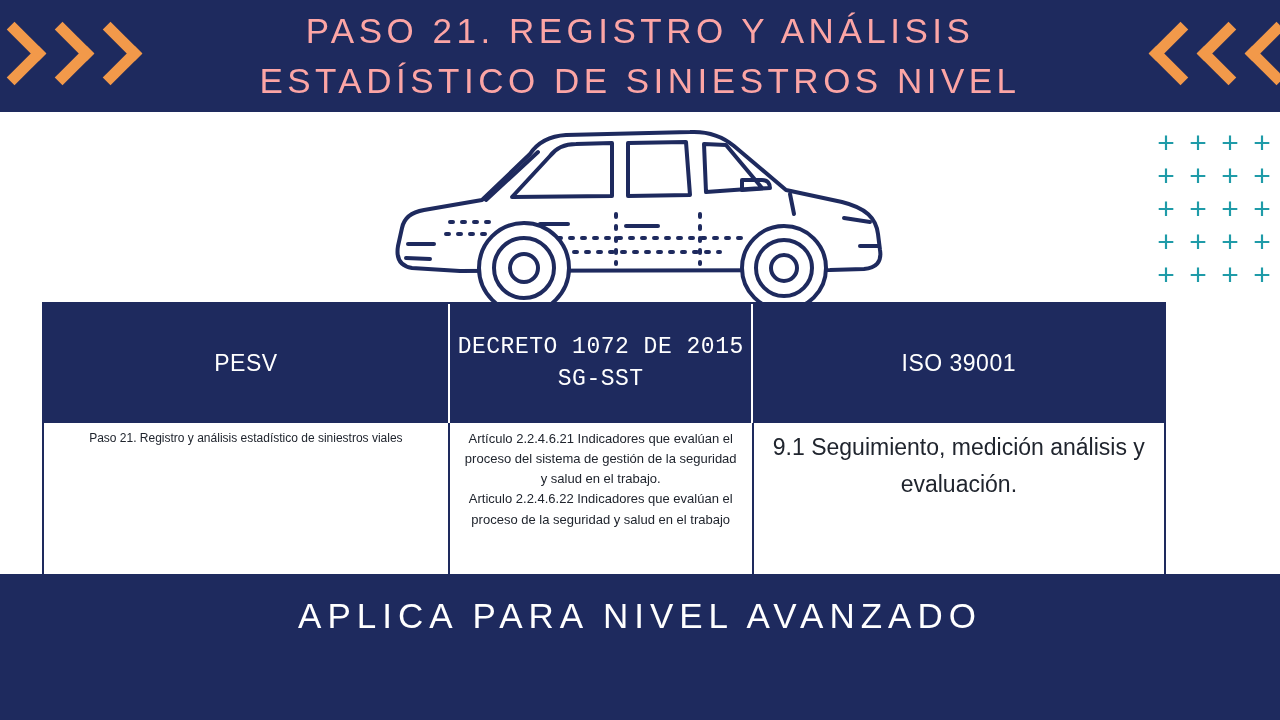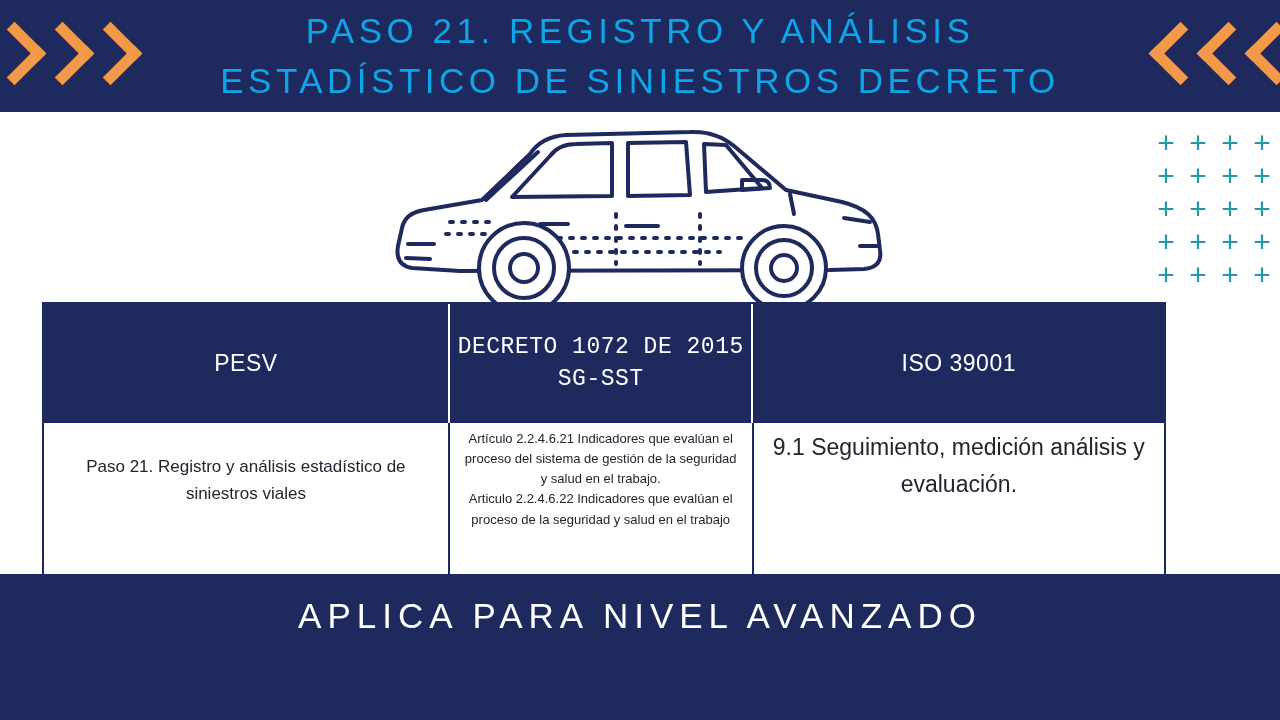--- a/index.html
+++ b/index.html
@@ -22,21 +22,21 @@
     position: absolute;
     left: 0; top: 0;
     width: 1280px;
     height: 112px;
     background: #1e2a5e;
     display: flex;
     align-items: center;
     justify-content: center;
   }
   .header-title {
-    color: #0ea5e9;
+    color: #fca5a5;
     font-size: 35px;
     letter-spacing: 4.5px;
     line-height: 1.42;
     text-align: center;
     font-weight: normal;
     width: 900px;
   }
   .chev-left, .chev-right {
     position: absolute;
     top: 0;
@@ -126,21 +126,21 @@
     display: flex;
     align-items: flex-start;
     justify-content: center;
     text-align: center;
     padding: 6px 14px;
   }
   .c1 { width: 430px; }
   .c2 { width: 325px; border-left: 2px solid #1e2a5e; border-right: 2px solid #1e2a5e; }
   .c3 { width: 437px; }
   .thead .c2 { border-left-color: #ffffff; border-right-color: #ffffff; font-family: Liberation Mono, monospace; }
-  .cell-pesv { font-size: 17px; line-height: 1.6; margin-top: 24px; }
+  .cell-pesv { font-size: 12px; line-height: 1.6; }
   .cell-dec { font-size: 13px; line-height: 1.55; }
   .cell-iso { font-size: 23px; line-height: 1.6; }
 
   
   .footer {
     position: absolute;
     left: 0; bottom: 0;
     width: 1280px;
     height: 146px;
     background: #1e2a5e;
@@ -163,21 +163,21 @@
   <div class="header">
 
     <div class="chev-left">
       <span class="chev"></span>
       <span class="chev"></span>
       <span class="chev"></span>
     </div>
 
     <div class="header-title">
       <div>PASO 21. REGISTRO Y ANÁLISIS</div>
-      <div>ESTADÍSTICO DE SINIESTROS DECRETO</div>
+      <div>ESTADÍSTICO DE SINIESTROS NIVEL</div>
     </div>
 
     <div class="chev-right">
       <span class="chev rev"></span>
       <span class="chev rev"></span>
       <span class="chev rev"></span>
     </div>
   </div>
 
   <div class="body-white">

